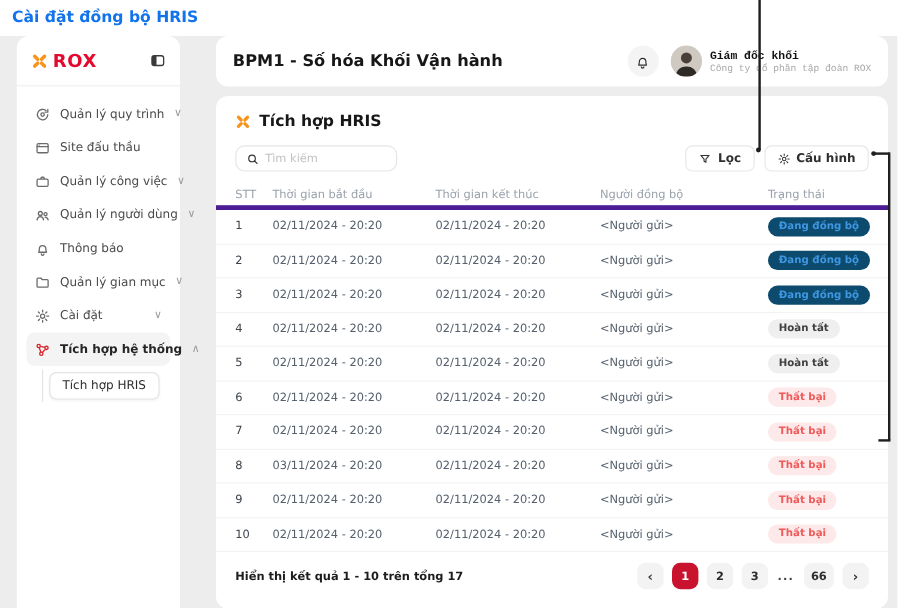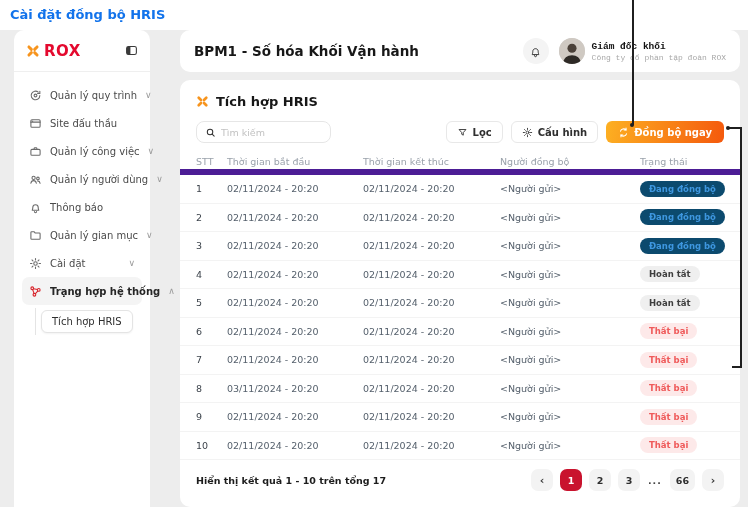--- a/index.html
+++ b/index.html
@@ -47,21 +47,21 @@
   .controls{display:flex;align-items:center;padding:12px 16px 10px;}
   .search-box{width:135px;height:22px;border:1px solid #e6e6e6;border-radius:8px;display:flex;align-items:center;gap:5px;padding:0 8px;color:#444;}
   .search-box input{border:none;outline:none;flex:1;min-width:0;font-size:9.5px;color:#333;font-family:inherit;background:transparent;}
   .search-box input::placeholder{color:#c2c2c2;}
   .spacer{flex:1;}
   .btn{height:22px;display:flex;align-items:center;gap:5px;padding:0 10px;border:1px solid #e8e8e8;background:#fff;border-radius:6px;font-size:10px;font-weight:600;color:#2f2f2f;font-family:inherit;cursor:pointer;white-space:nowrap;}
   .btn+.btn{margin-left:8px;}
   .btn-sync{border:none;color:#fff;background:linear-gradient(100deg,#fdb022,#f4590d);padding:0 12px;}
 
   .thead,.trow{display:grid;grid-template-columns:31px 136px 137px 140px 1fr;padding:0 16px;align-items:center;}
-  .thead{height:22px;border-bottom:6px solid #4c1d95;}
+  .thead{height:22px;border-bottom:4px solid #4c1d95;}
   .th{font-size:9.5px;color:#9aa2ab;}
   .trow{height:28.5px;border-bottom:1px solid #f3f3f3;cursor:default;}
   .cell{font-size:9.5px;color:#55606c;white-space:nowrap;}
   .c-stt{color:#3c434b;}
   .badge{display:inline-block;font-size:8.5px;font-weight:600;padding:3px 9px;border-radius:10px;white-space:nowrap;}
   .badge.syncing{background:#0c4a6e;color:#3e97e0;}
   .badge.done{background:#efefef;color:#3f3f3f;}
   .badge.failed{background:#fde9e9;color:#ef5a5a;}
 
   .tfoot{display:flex;align-items:center;justify-content:space-between;padding:9px 16px;}
@@ -186,21 +186,21 @@
 
         <div class="menu-item active">
           <span class="mi-icon">
             <svg viewBox="0 0 24 24" fill="none" stroke="currentColor" stroke-width="2">
               <circle cx="6" cy="6" r="2.5"></circle>
               <circle cx="18" cy="9" r="2.5"></circle>
               <circle cx="10" cy="18" r="2.5"></circle>
               <path d="M8.4 6.8l7.2 1.6M6.8 8.4l2.4 7.2M16.4 11l-4.8 5.2"></path>
             </svg>
           </span>
-          <span class="mi-label">Trạng hợp hệ thống</span>
+          <span class="mi-label">Tích hợp hệ thống</span>
           <span class="mi-chev">∧</span>
         </div>
       </nav>
 
     <div class="submenu">
       <div class="subitem">Tích hợp HRIS</div>
     </div>
   </aside>
 
   <div class="main">
@@ -262,29 +262,20 @@
         </button>
         <button class="btn">
           <span style="display:flex;">
             <svg viewBox="0 0 24 24" width="11" height="11" fill="none" stroke="#333" stroke-width="2" stroke-linecap="round">
                 <circle cx="12" cy="12" r="3.2"></circle>
                 <path d="M12 2.8v2.6M12 18.6v2.6M2.8 12h2.6M18.6 12h2.6M5.5 5.5l1.8 1.8M16.7 16.7l1.8 1.8M18.5 5.5l-1.8 1.8M7.3 16.7l-1.8 1.8"></path>
               </svg>
           </span>
           <span>Cấu hình</span>
         </button>
-        <button class="btn btn-sync">
-          <span style="display:flex;">
-            <svg viewBox="0 0 24 24" width="11" height="11" fill="none" stroke="#fff" stroke-width="2.4" stroke-linecap="round">
-                <path d="M5.5 9a7 7 0 0 1 11.8-2.5M18.5 15a7 7 0 0 1-11.8 2.5"></path>
-                <path d="M17.5 2.5v4h-4M6.5 21.5v-4h4"></path>
-              </svg>
-          </span>
-          <span>Đồng bộ ngay</span>
-        </button>
       </div>
 
       <div class="thead">
         <span class="th">STT</span>
         <span class="th">Thời gian bắt đầu</span>
         <span class="th">Thời gian kết thúc</span>
         <span class="th">Người đồng bộ</span>
         <span class="th">Trạng thái</span>
       </div>
 

